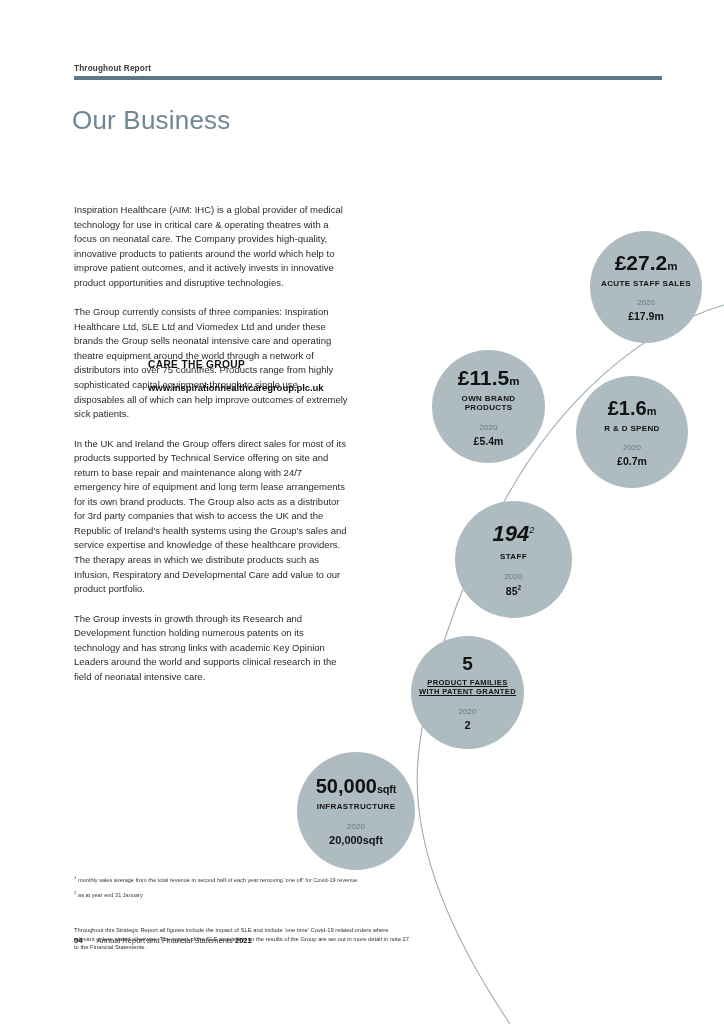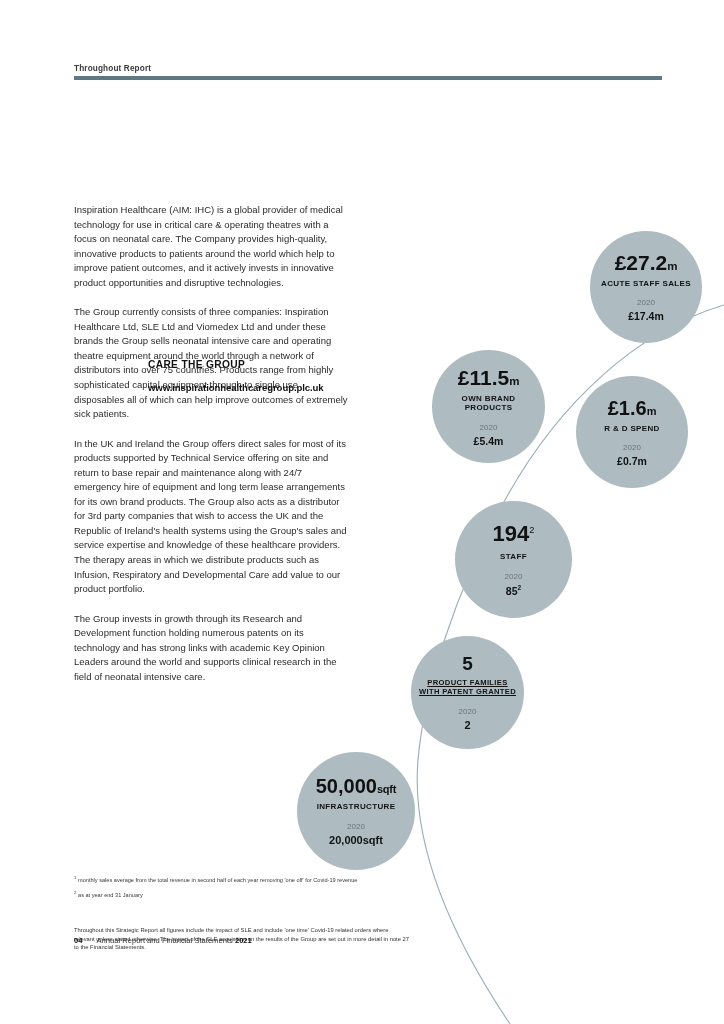--- a/index.html
+++ b/index.html
@@ -190,21 +190,21 @@
   #bubble-acute   { left: 590px; top: 231px; width: 112px; height: 112px; }
   #bubble-own     { left: 432px; top: 350px; width: 113px; height: 113px; }
   #bubble-rd      { left: 576px; top: 376px; width: 112px; height: 112px; }
   #bubble-staff   { left: 455px; top: 501px; width: 117px; height: 117px; }
   #bubble-patents { left: 411px; top: 636px; width: 113px; height: 113px; }
   #bubble-infra   { left: 297px; top: 752px; width: 118px; height: 118px; }
 
   #bubble-acute   .b-value { font-size: 21px; margin-bottom: 6px; }
   #bubble-own     .b-value { font-size: 21px; margin-bottom: 6px; }
   #bubble-rd      .b-value { font-size: 20px; margin-bottom: 6px; }
-  #bubble-staff   .b-value { font-size: 22px; margin-bottom: 7px; }
+  #bubble-staff   .b-value { font-size: 22px; margin-bottom: 7px; font-style: italic; }
   #bubble-patents .b-value { font-size: 19px; margin-bottom: 6px; }
   #bubble-infra   .b-value { font-size: 20px; margin-bottom: 6px; }
 
   #bubble-acute   .b-label { font-size: 8px; }
   #bubble-own     .b-label { font-size: 8px; }
   #bubble-rd      .b-label { font-size: 8px; }
   #bubble-staff   .b-label { font-size: 8px; }
   #bubble-patents .b-label { font-size: 7.6px; text-decoration: underline; }
   #bubble-infra   .b-label { font-size: 8px; }
 
@@ -213,40 +213,41 @@
   #bubble-infra .b-prior-value { font-size: 11px; }
   #bubble-patents .b-prior-value { font-size: 11px; }
 </style>
 </head>
 <body>
 
 <div id="page">
 
   <div id="eyebrow">Throughout Report</div>
   <div id="header-rule"></div>
+  <h1 id="page-title">Our Business</h1>
 
   <svg id="arc-layer" viewBox="0 0 724 1024" xmlns="http://www.w3.org/2000/svg">
     <path d="M 724 305 C 640 330 560 400 505 500 C 455 592 424 690 418 760
              C 412 832 440 920 510 1024" fill="none" stroke="#9aadb5" stroke-width="1.1"></path>
   </svg>
 
   <div id="body-col">
     <div id="about-heading">CARE THE GROUP</div>
     <div id="website">www.inspirationhealthcaregroup.plc.uk</div>
     <p>Inspiration Healthcare (AIM: IHC) is a global provider of medical technology for use in critical care &amp; operating theatres with a focus on neonatal care. The Company provides high-quality, innovative products to patients around the world which help to improve patient outcomes, and it actively invests in innovative product opportunities and disruptive technologies.</p>
     <p>The Group currently consists of three companies: Inspiration Healthcare Ltd, SLE Ltd and Viomedex Ltd and under these brands the Group sells neonatal intensive care and operating theatre equipment around the world through a network of distributors into over 75 countries. Products range from highly sophisticated capital equipment through to single use disposables all of which can help improve outcomes of extremely sick patients.</p>
     <p>In the UK and Ireland the Group offers direct sales for most of its products supported by Technical Service offering on site and return to base repair and maintenance along with 24/7 emergency hire of equipment and long term lease arrangements for its own brand products. The Group also acts as a distributor for 3rd party companies that wish to access the UK and the Republic of Ireland's health systems using the Group's sales and service expertise and knowledge of these healthcare providers.  The therapy areas in which we distribute products such as Infusion, Respiratory and Developmental Care add value to our product portfolio.</p>
     <p>The Group invests in growth through its Research and Development function holding numerous patents on its technology and has strong links with academic Key Opinion Leaders around the world and supports clinical research in the field of neonatal intensive care.</p>
   </div>
 
   <div class="bubble" id="bubble-acute">
     <div class="b-value"><span>£27.2</span><span class="unit">m</span></div>
     <div class="b-label">ACUTE STAFF SALES</div>
     <div class="b-prior-year">2020</div>
-    <div class="b-prior-value">£17.4m</div>
+    <div class="b-prior-value">£17.9m</div>
   </div>
 
   <div class="bubble" id="bubble-own">
     <div class="b-value"><span>£11.5</span><span class="unit">m</span></div>
     <div class="b-label">OWN BRAND
 PRODUCTS</div>
     <div class="b-prior-year">2020</div>
     <div class="b-prior-value">£5.4m</div>
   </div>
 

